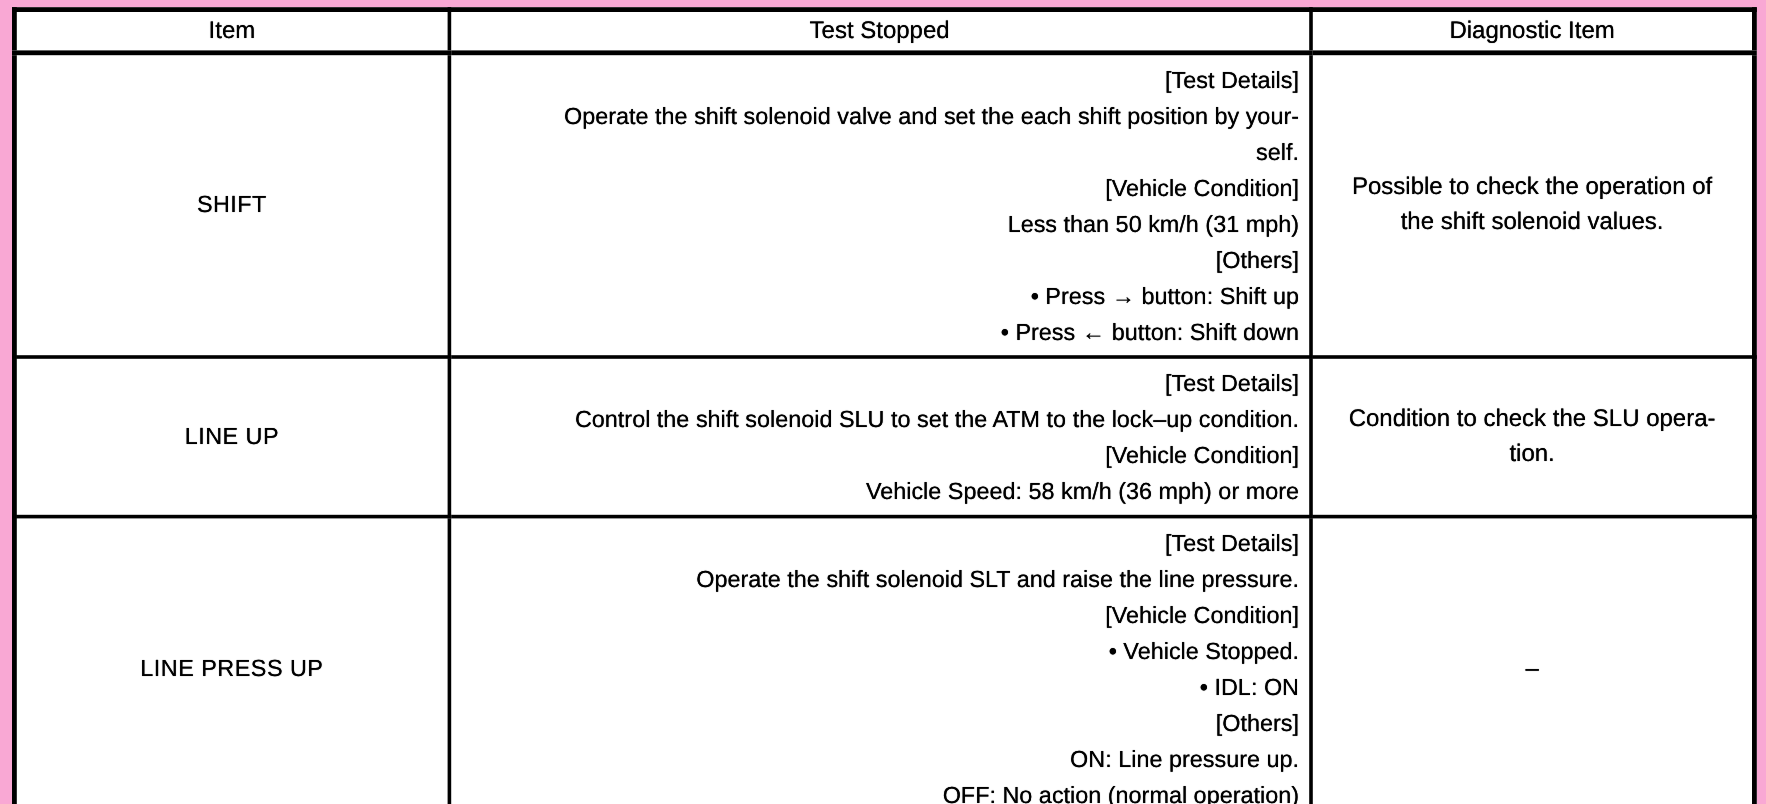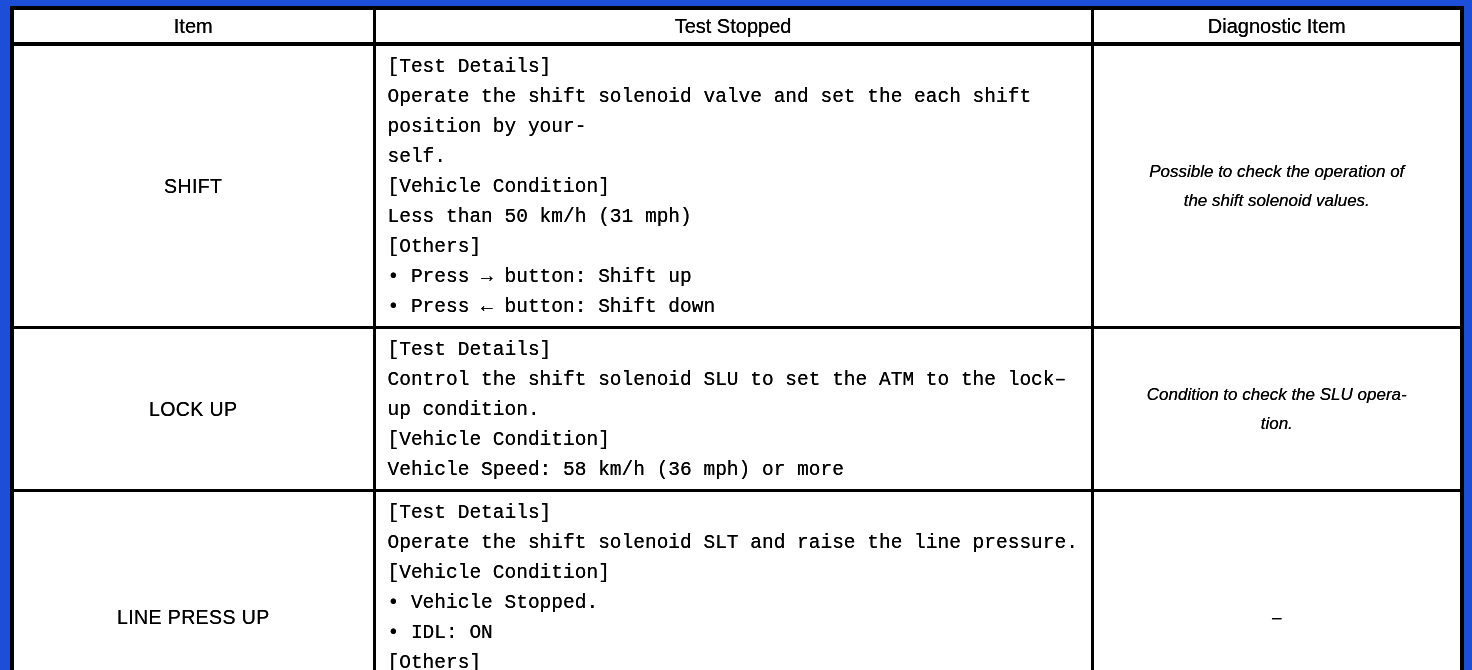--- a/index.html
+++ b/index.html
@@ -13,21 +13,21 @@
     overflow: hidden;
     font-family: "Liberation Sans", "DejaVu Sans", sans-serif;
     color: #000000;
     -webkit-font-smoothing: antialiased;
   }
   .scan-page {
     box-sizing: border-box;
     width: 1472px;
     height: 670px;
     padding: 6px 0 7px 10px;
-    background: #1d4ed8;
+    background: #f9a8d4;
   }
   table.diag-table {
     border-collapse: collapse;
     table-layout: fixed;
     width: 1450px;
     height: 656px;
     border: 4px solid #000000;
     background: #ffffff;
   }
   .diag-table th,
@@ -59,32 +59,30 @@
     letter-spacing: 0.4px;
     text-shadow: 0 0 0.6px #000000;
   }
   td.cell-details {
     vertical-align: top;
     padding: 6px 8px 4px 12px;
     font-size: 19.5px;
     line-height: 30px;
     white-space: pre-line;
     text-shadow: 0 0 0.6px #000000;
-    text-align: left;
-    font-family: Liberation Mono, monospace;
+    text-align: right;
   }
   td.cell-note {
     text-align: center;
     vertical-align: middle;
-    font-size: 17px;
+    font-size: 20px;
     line-height: 29px;
     white-space: pre-line;
     padding: 0 8px;
     text-shadow: 0 0 0.6px #000000;
-    font-style: italic;
   }
 </style>
 </head>
 <body>
 
 <div class="scan-page">
   <table class="diag-table">
     <colgroup>
       <col style="width:362px">
       <col style="width:718px">
@@ -105,21 +103,21 @@
 self.
 [Vehicle Condition]
 Less than 50 km/h (31 mph)
 [Others]
 • Press → button: Shift up
 • Press ← button: Shift down</td>
         <td class="cell-note">Possible to check the operation of
 the shift solenoid values.</td>
       </tr>
       <tr class="row-lockup">
-        <td class="cell-item">LOCK UP</td>
+        <td class="cell-item">LINE UP</td>
         <td class="cell-details">[Test Details]
 Control the shift solenoid SLU to set the ATM to the lock–up condition.
 [Vehicle Condition]
 Vehicle Speed: 58 km/h (36 mph) or more</td>
         <td class="cell-note">Condition to check the SLU opera-
 tion.</td>
       </tr>
       <tr class="row-linepress">
         <td class="cell-item">LINE PRESS UP</td>
         <td class="cell-details">[Test Details]

